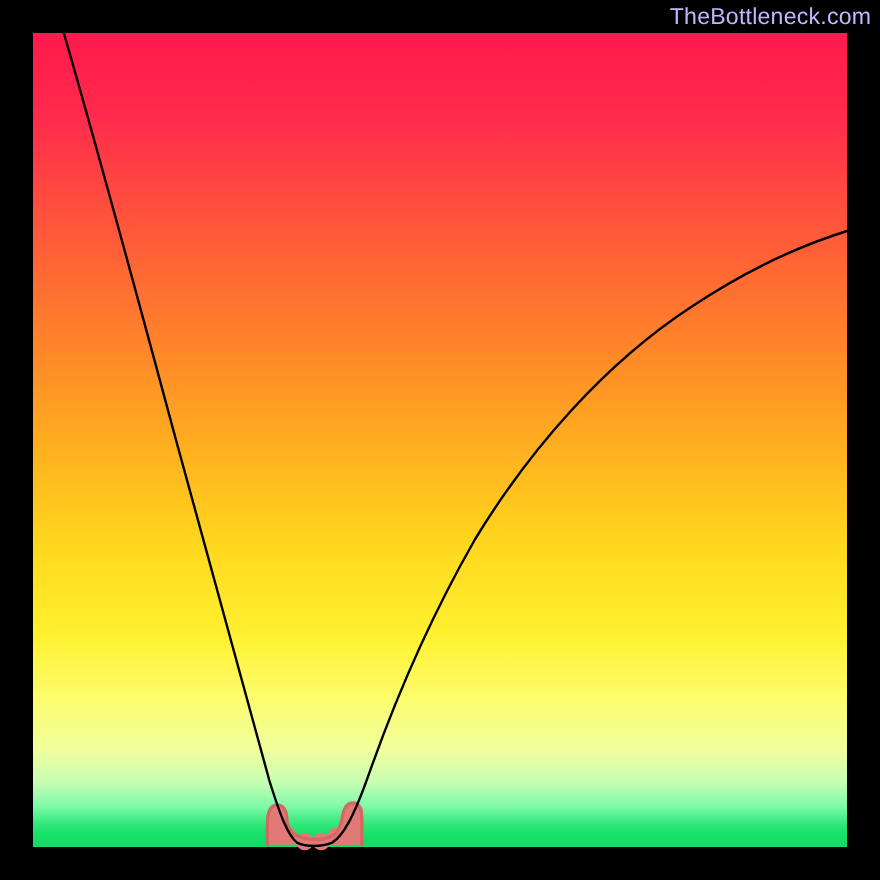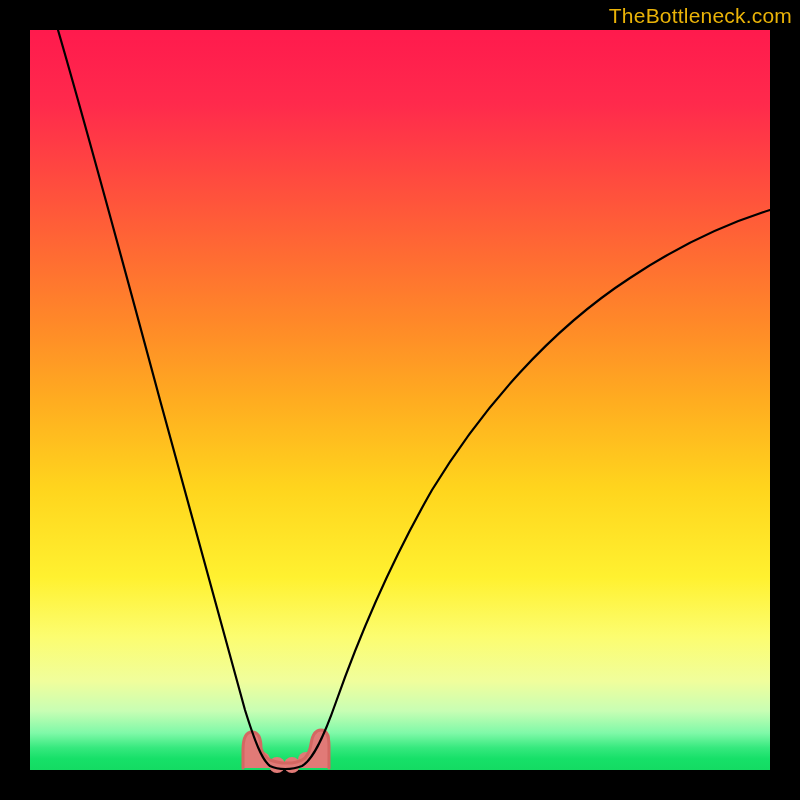--- a/index.html
+++ b/index.html
@@ -32,21 +32,21 @@
       #7ff9a8 95%,
       #36e97e 97%,
       #16e068 98.5%,
       #14db63 100%
     );
   }
   .watermark {
     position: absolute;
     top: 4px;
     right: 8px;
-    color: #eab308;
+    color: #c4b5fd;
     font-size: 21px;
     font-weight: 500;
     letter-spacing: 0.2px;
     user-select: none;
   }
   .plot-svg {
     position: absolute;
     left: 0;
     top: 0;
     width: 740px;

